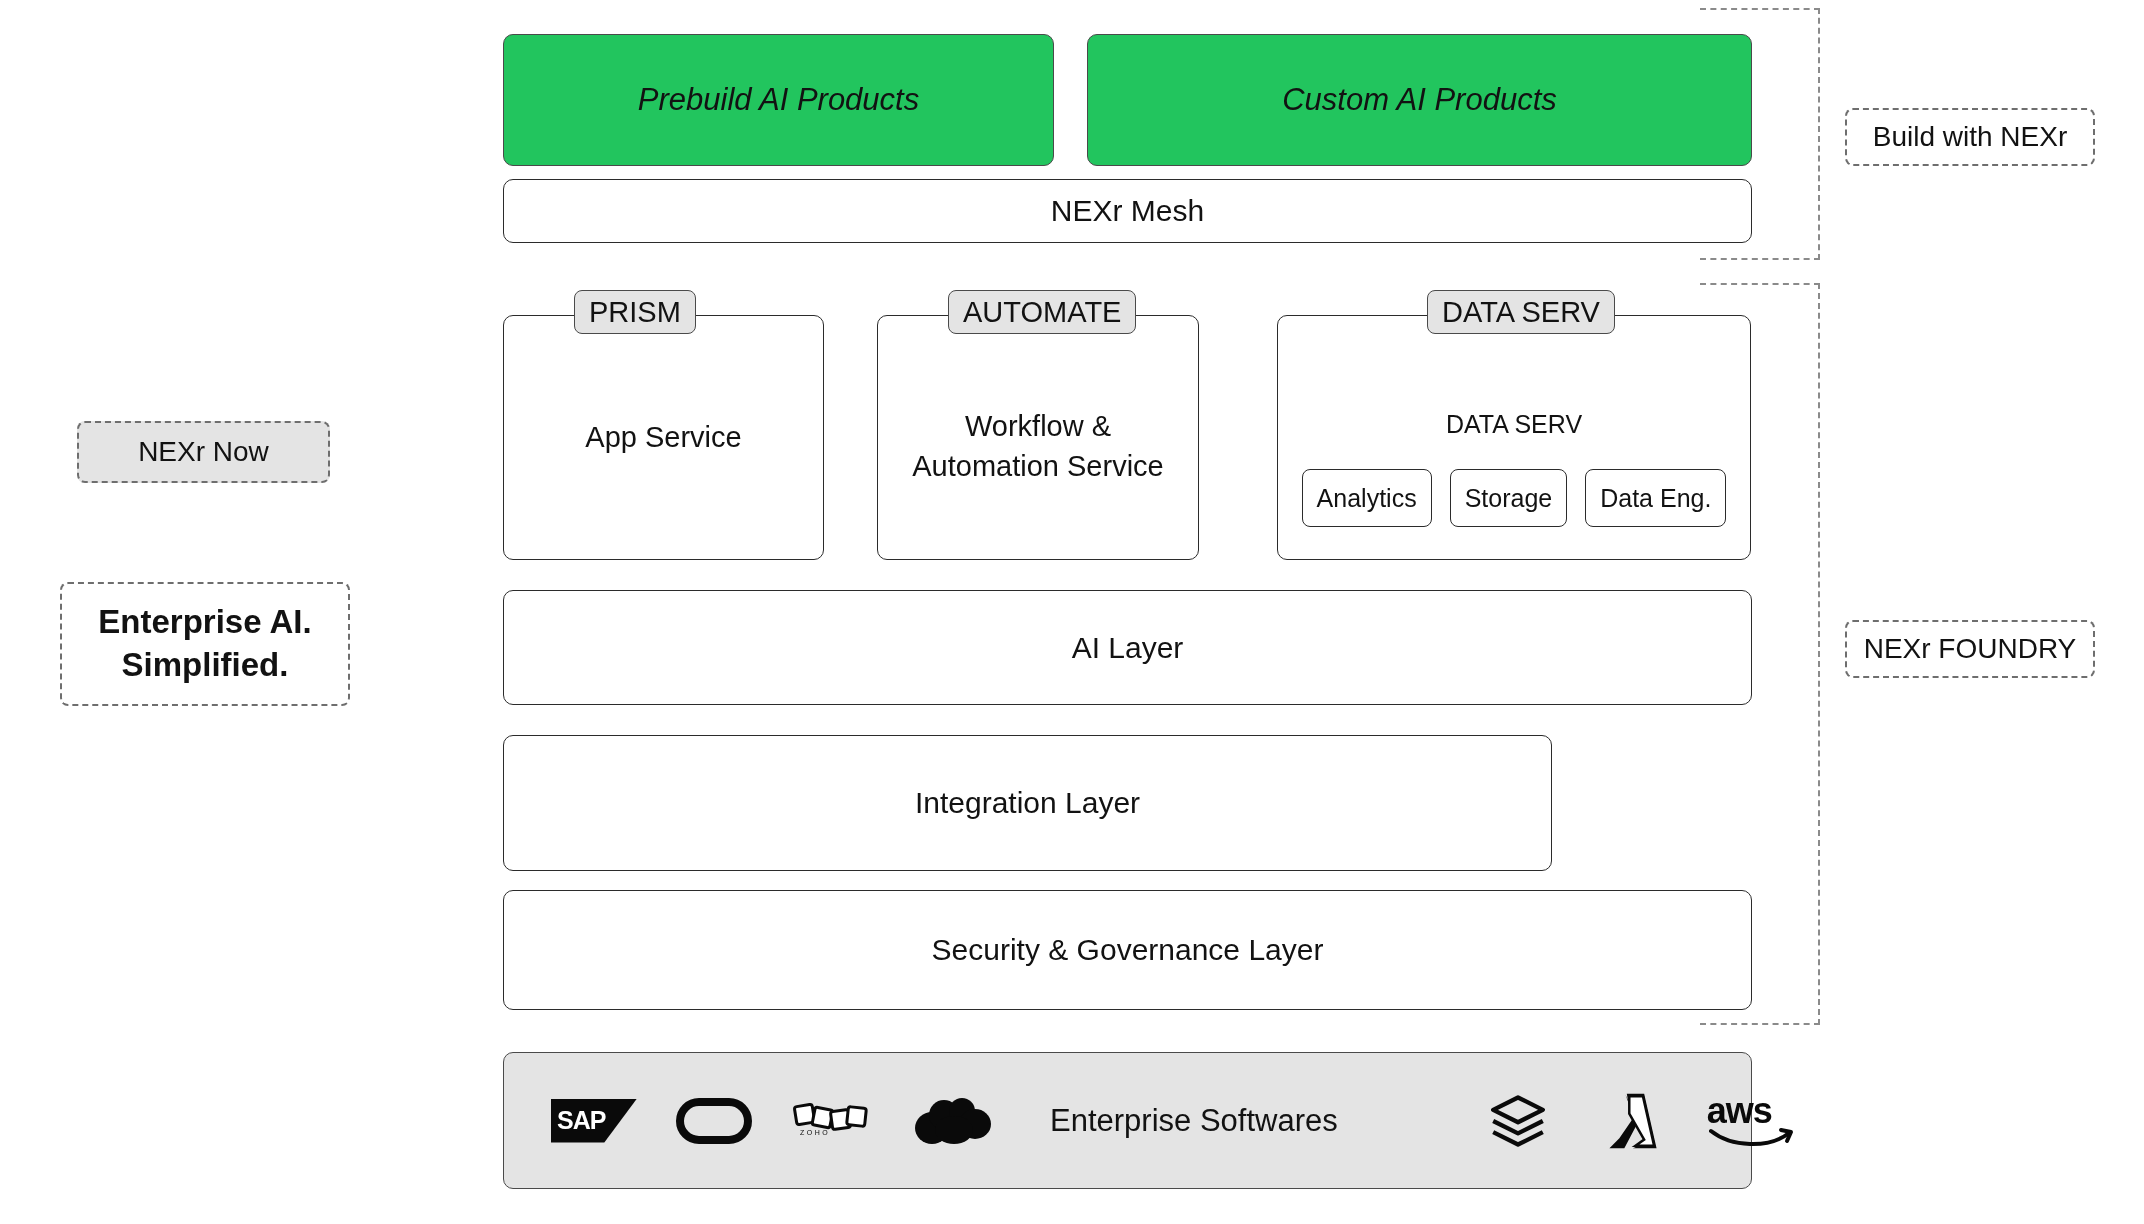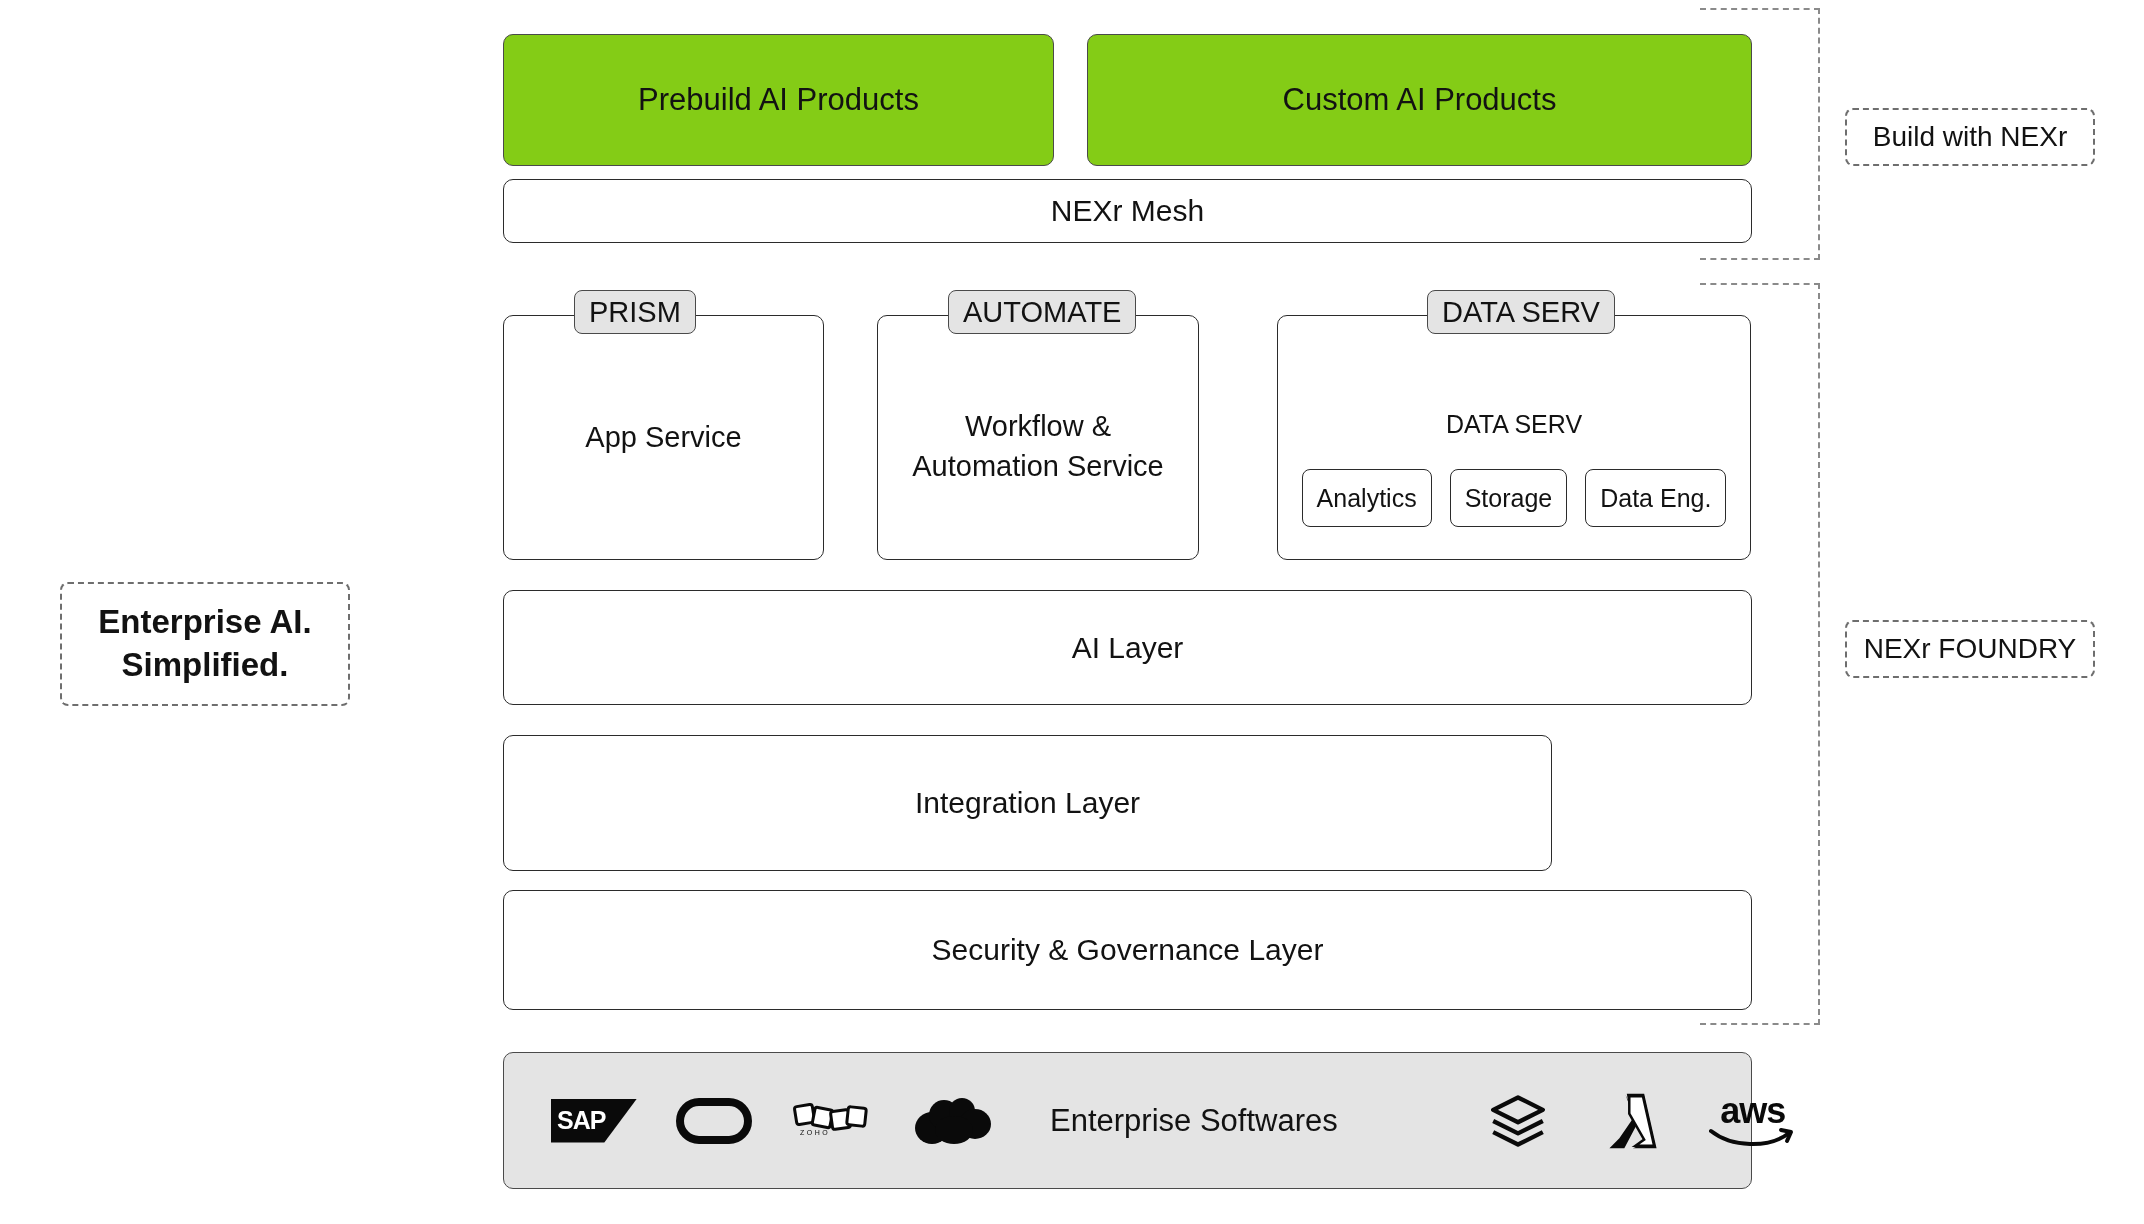--- a/index.html
+++ b/index.html
@@ -27,22 +27,23 @@
     border: 1.5px solid #2b2b2b;
     border-radius: 10px;
     display: flex;
     align-items: center;
     justify-content: center;
     text-align: center;
     color: #121212;
     background: #ffffff;
   }
   .box.filled {
-    background: #84cc16;
+    background: #22c55e;
     border-color: #4a4a4a;
+    font-style: italic;
   }
   .box.white {
     background: #ffffff;
   }
 
   .dashed-label {
     position: absolute;
     box-sizing: border-box;
     border: 2px dashed #6e6e6e;
     border-radius: 8px;
@@ -133,21 +134,20 @@
     border: 1.5px solid #4a4a4a;
     border-radius: 10px;
     display: flex;
     align-items: center;
   }
   .logo-slot {
     display: flex;
     align-items: center;
     justify-content: center;
     flex: 0 0 auto;
-    text-align: center;
   }
   #vendor-label {
     color: #121212;
     white-space: nowrap;
   }
 
   
   .sap-logo {
     width: 86px;
     height: 44px;
@@ -373,20 +373,23 @@
       <div class="aws-logo">
         <div class="word">aws</div>
         <svg class="smile" width="88" height="22" viewBox="0 0 88 22">
           <path d="M2 4 C22 20, 60 22, 80 6" fill="none" stroke="#0a0a0a" stroke-width="4" stroke-linecap="round"></path>
           <path d="M72 3 L82 5 L78 14" fill="none" stroke="#0a0a0a" stroke-width="4" stroke-linecap="round" stroke-linejoin="round"></path>
         </svg>
       </div>
     </div>
   </div>
 
+  <div class="dashed-label filled" style="left:77px; top:421px; width:253px; height:62px; font-size:28px;">
+    <span>NEXr Now</span>
+  </div>
 
   <div class="dashed-label bold" style="left:60px; top:582px; width:290px; height:124px; font-size:33px; flex-direction:column; line-height:1.3;">
     <span>Enterprise AI.</span>
     <span>Simplified.</span>
   </div>
 
   <div class="dashed-label" style="left:1845px; top:620px; width:250px; height:58px; font-size:28px;">
     <span>NEXr FOUNDRY</span>
   </div>
 

